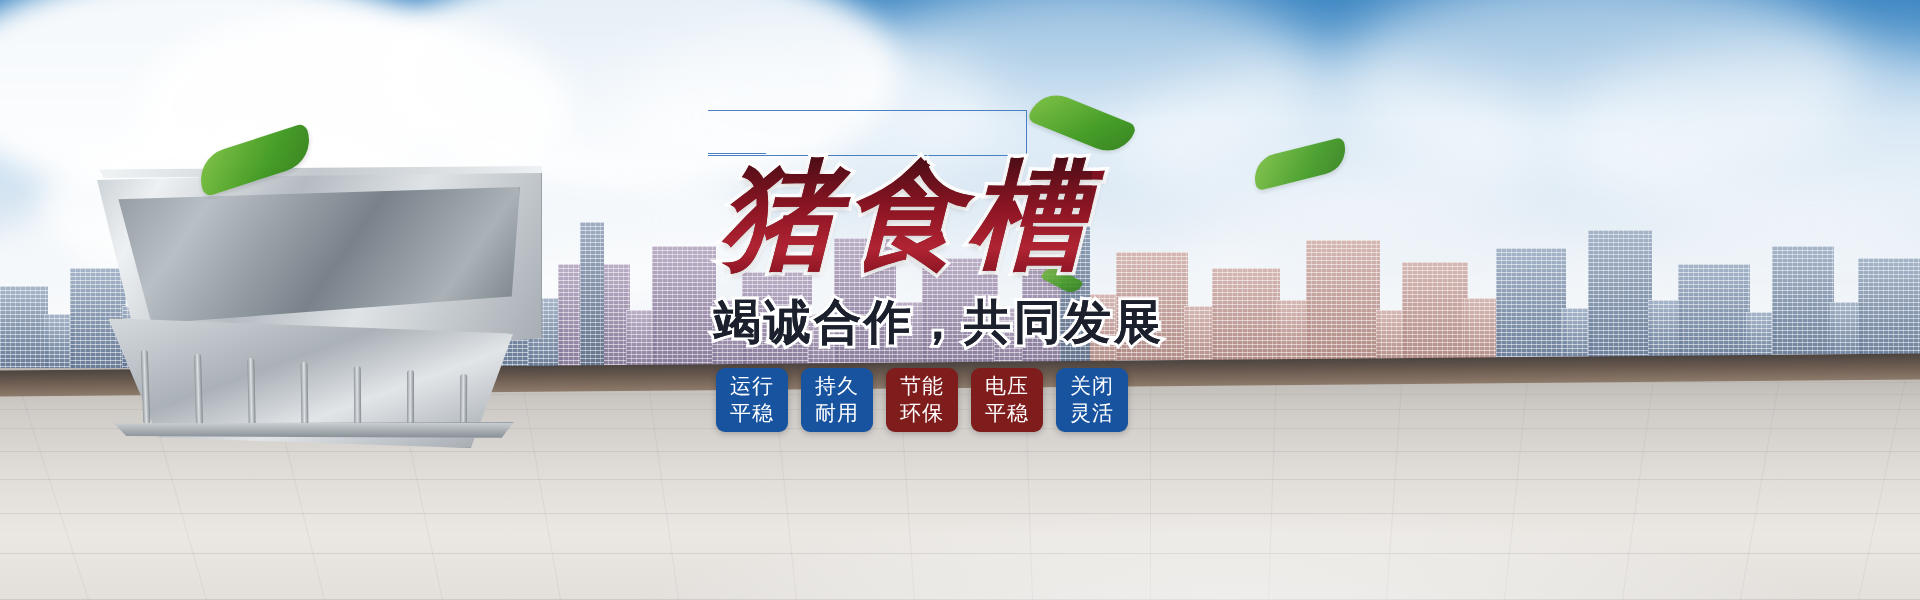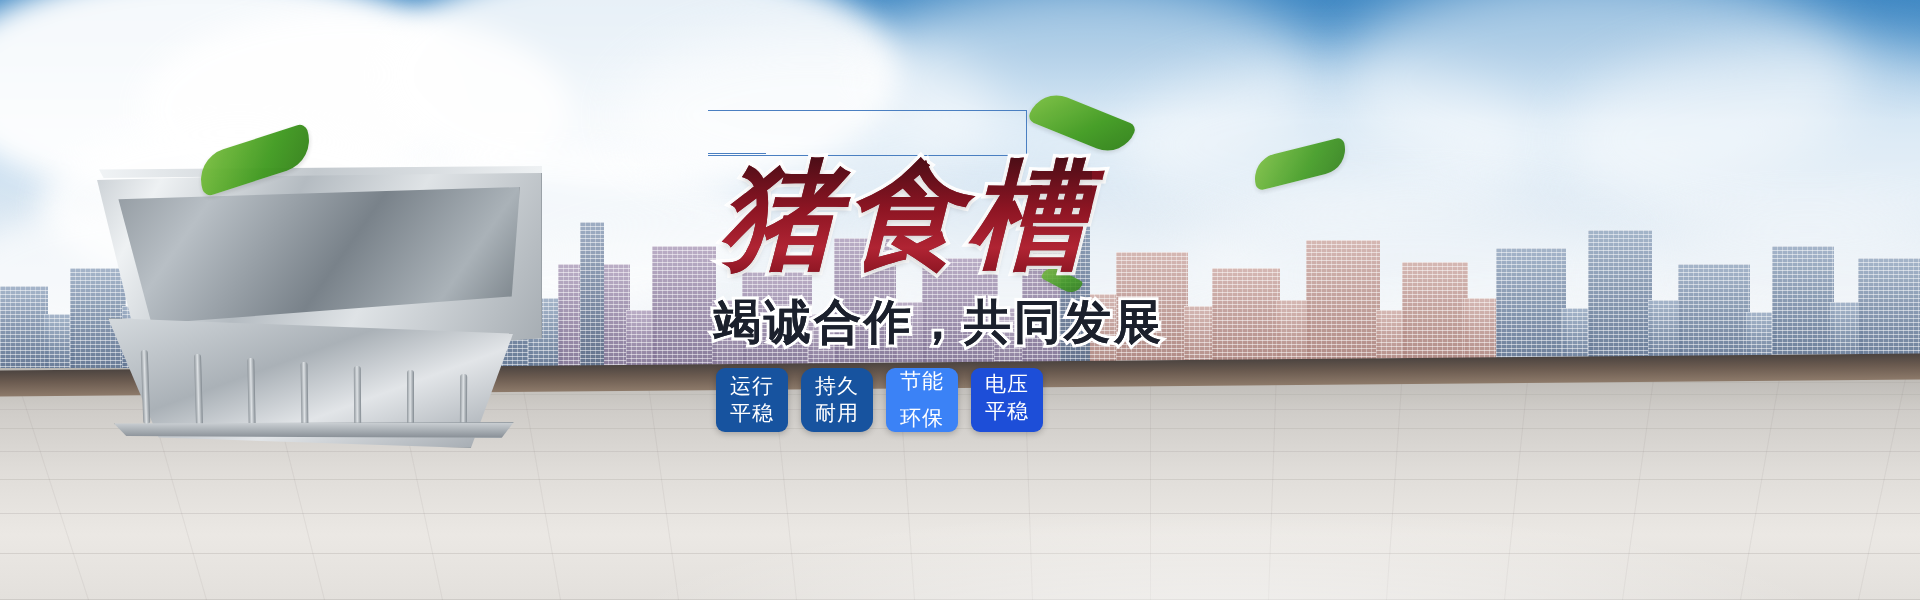--- a/index.html
+++ b/index.html
@@ -260,27 +260,31 @@
     <div class="title-ink">猪食槽</div>
 
     <div class="slogan">竭诚合作，共同发展</div>
     <div class="slogan-ink">竭诚合作，共同发展</div>
 
     <div class="badges" id="badges">
         <div class="badge" style="background: rgb(23, 83, 159);">
           <span>运行</span>
           <span>平稳</span>
         </div>
-        <div class="badge" style="background: rgb(23, 83, 159); border-radius: 13px;">
+        <div class="badge" style="background: rgb(23, 83, 159);">
           <span>持久</span>
           <span>耐用</span>
         </div>
-        <div class="badge" style="background: #3b82f6; justify-content: space-between;">
+        <div class="badge" style="background: #7f1d1d;">
           <span>节能</span>
           <span>环保</span>
         </div>
-        <div class="badge" style="background: #1d4ed8; font-family: Liberation Mono, monospace;">
+        <div class="badge" style="background: #7f1d1d;">
           <span>电压</span>
           <span>平稳</span>
+        </div>
+        <div class="badge" style="background: rgb(23, 83, 159);">
+          <span>关闭</span>
+          <span>灵活</span>
         </div>
       </div>
   </div>
 </div>
 
 </body></html>

